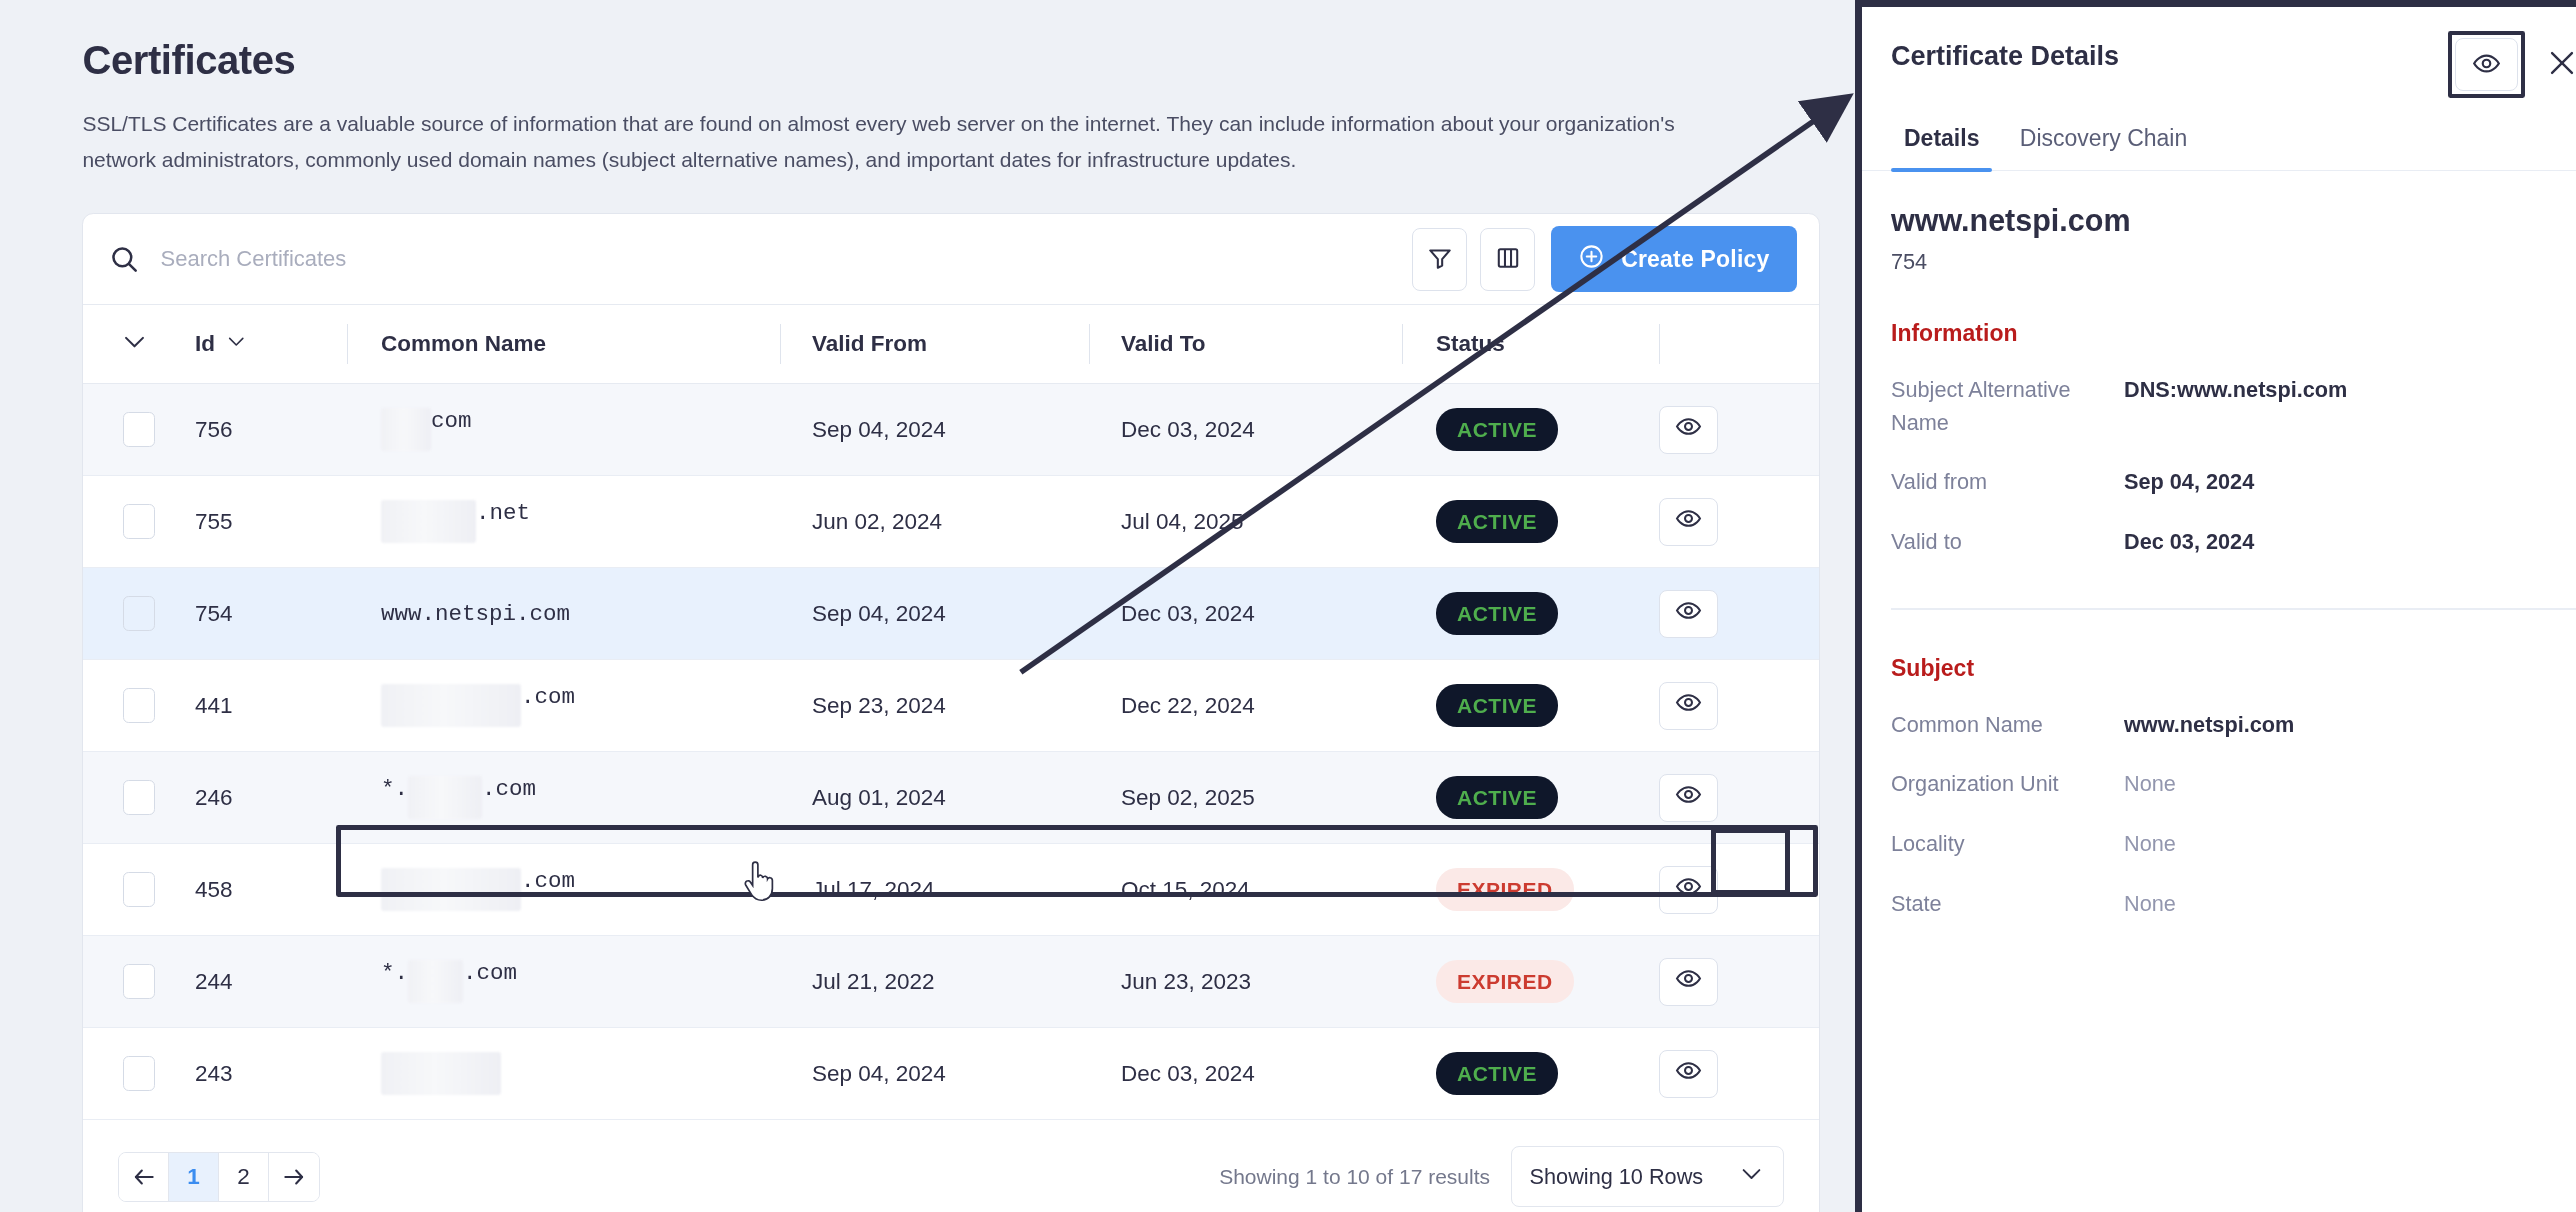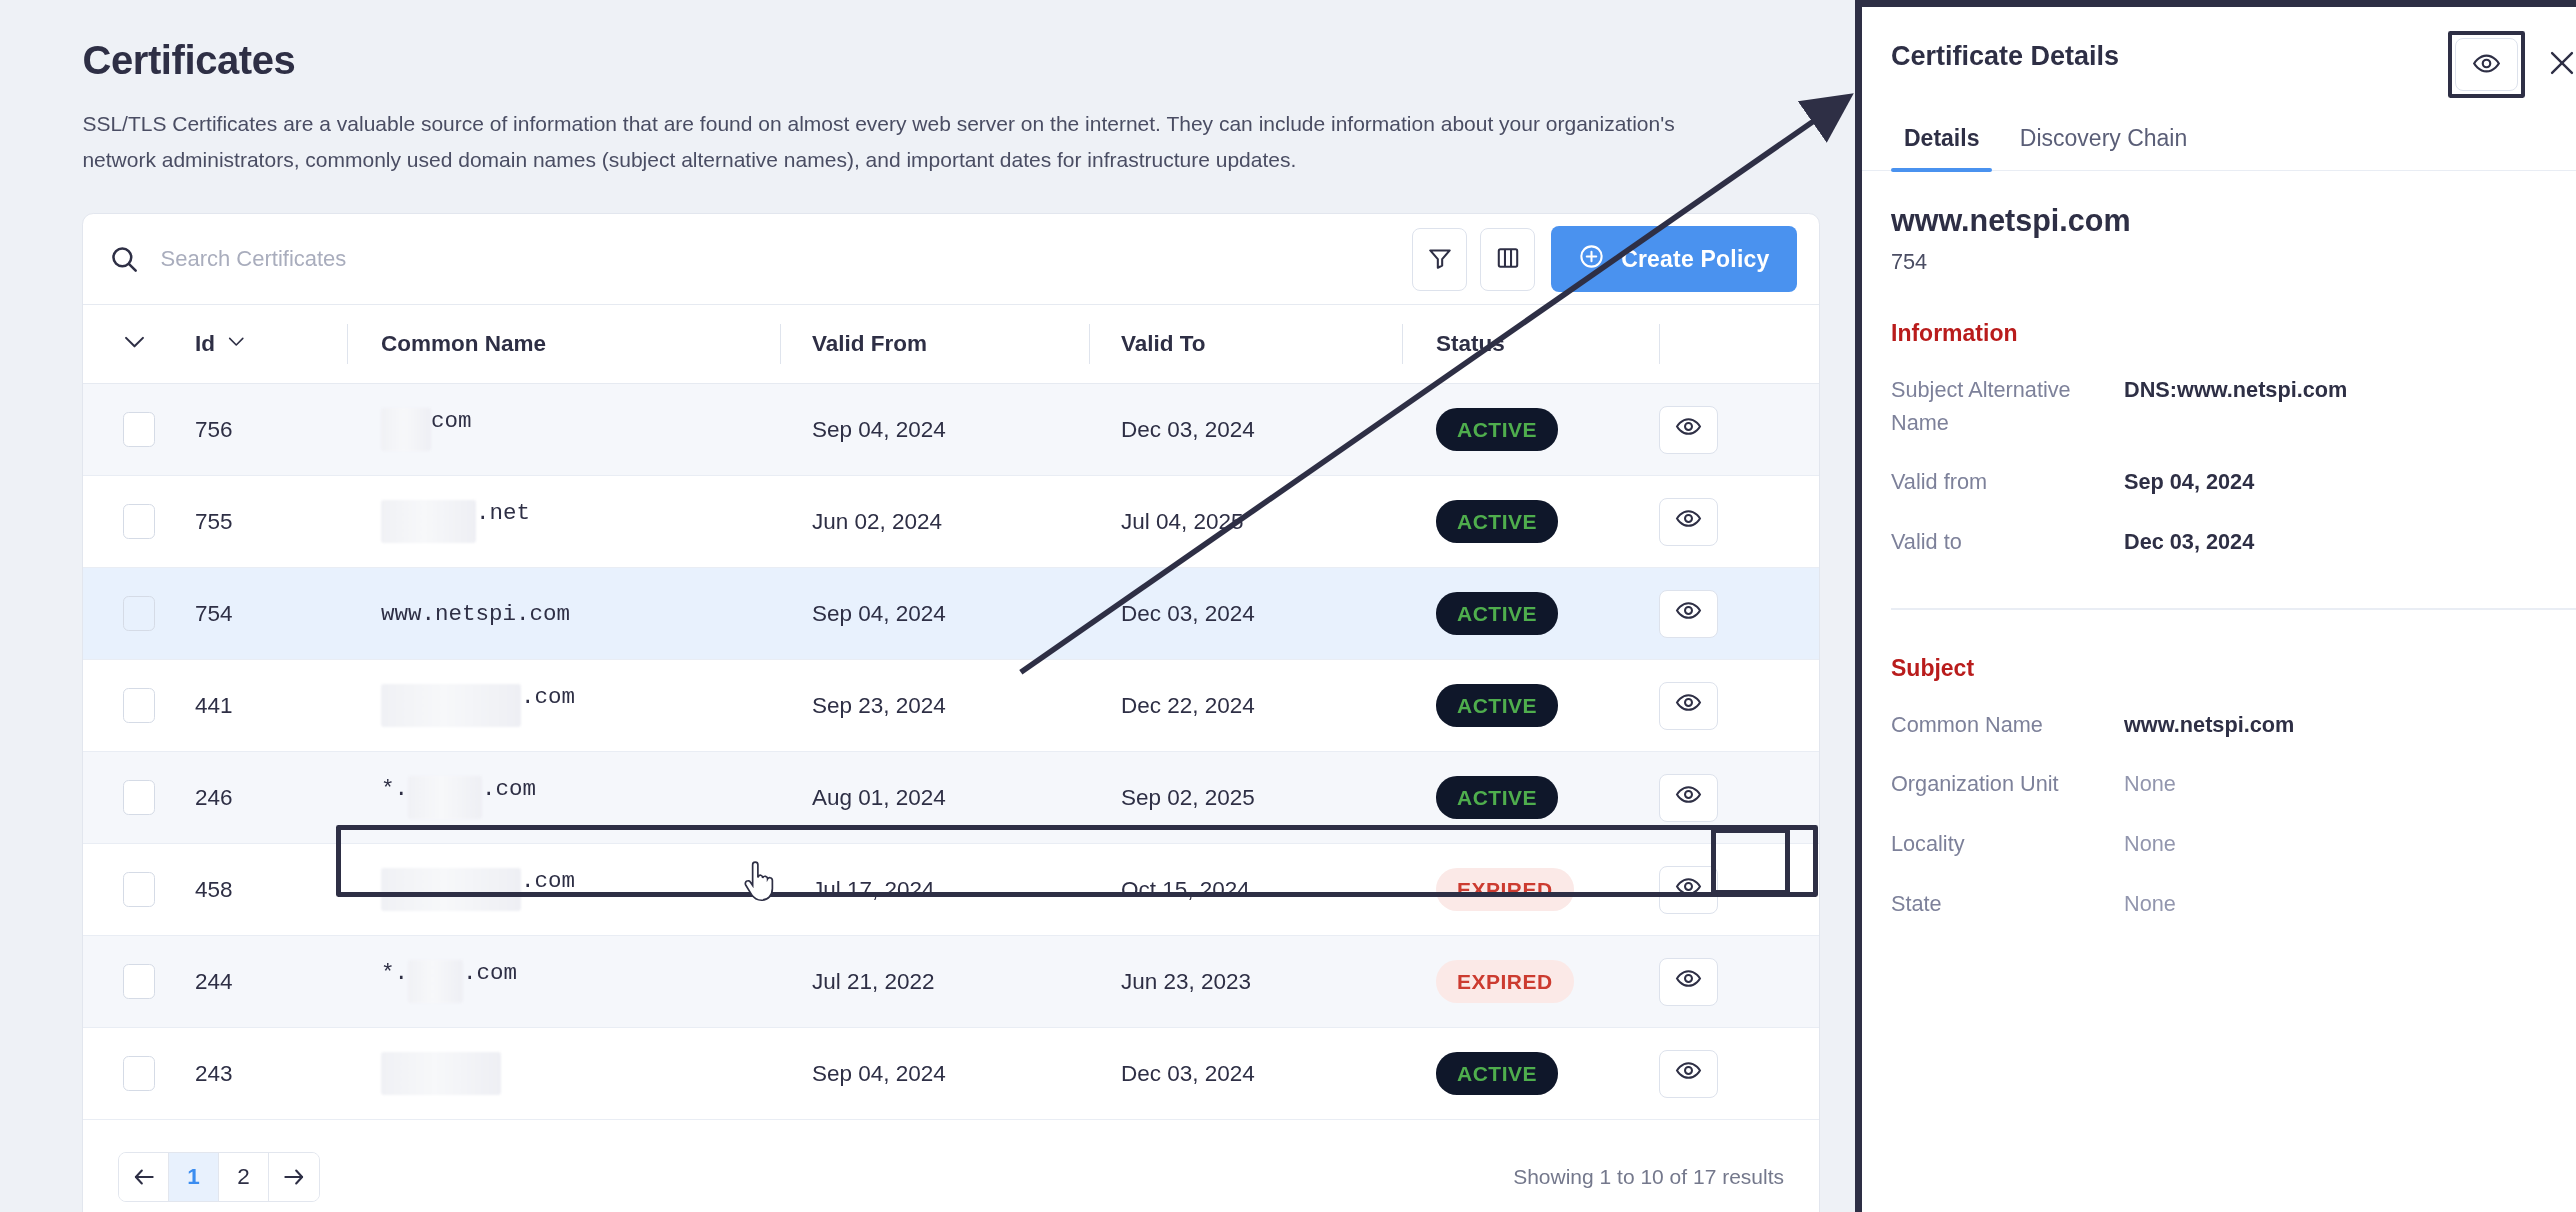--- a/index.html
+++ b/index.html
@@ -520,20 +520,28 @@
           <div class="pg">2</div>
           <div class="pg">
             <svg width="26" height="26" viewBox="0 0 24 24" fill="none" stroke="#2e2f45" stroke-width="1.9" stroke-linecap="round" stroke-linejoin="round">
                 <line x1="4" y1="12" x2="19.5" y2="12"></line>
                 <polyline points="14,6 19.5,12 14,18"></polyline>
               </svg>
           </div>
         </div>
         <div id="footer-right">
           <span id="results-text">Showing 1 to 10 of 17 results</span>
+          <div id="rows-select">
+            <span>Showing 10 Rows</span>
+            <span>
+              <svg width="27" height="27" viewBox="0 0 24 24" fill="none" stroke="#2e2f45" stroke-width="1.7" stroke-linecap="round" stroke-linejoin="round">
+                  <polyline points="5,9 12,16 19,9"></polyline>
+                </svg>
+            </span>
+          </div>
         </div>
       </div>
 
       <div id="row-highlight"></div>
       <div id="eye-highlight"></div>
 
       <div id="cursor">
         <svg width="37" height="45" viewBox="0 0 24 28">
           <path d="M9.5 2.5c0-1 .8-1.7 1.7-1.7s1.7.8 1.7 1.7v8.2c.3-1 1-1.6 1.9-1.4.8.2 1.2.9 1.2 1.7 .4-.8 1.1-1.2 1.9-1 .8.2 1.3.9 1.3 1.7 .4-.7 1.1-1 1.8-.8.8.2 1.3.9 1.3 1.8v5.2c0 4.4-2.8 7.6-7 7.6-3.3 0-5-1.3-6.6-3.8L5 15.6c-.5-.9-.2-2 .7-2.5.8-.5 1.8-.2 2.3.6l1.5 2.2z" fill="#ffffff" stroke="#2e2f45" stroke-width="1.1"></path>
         </svg>

